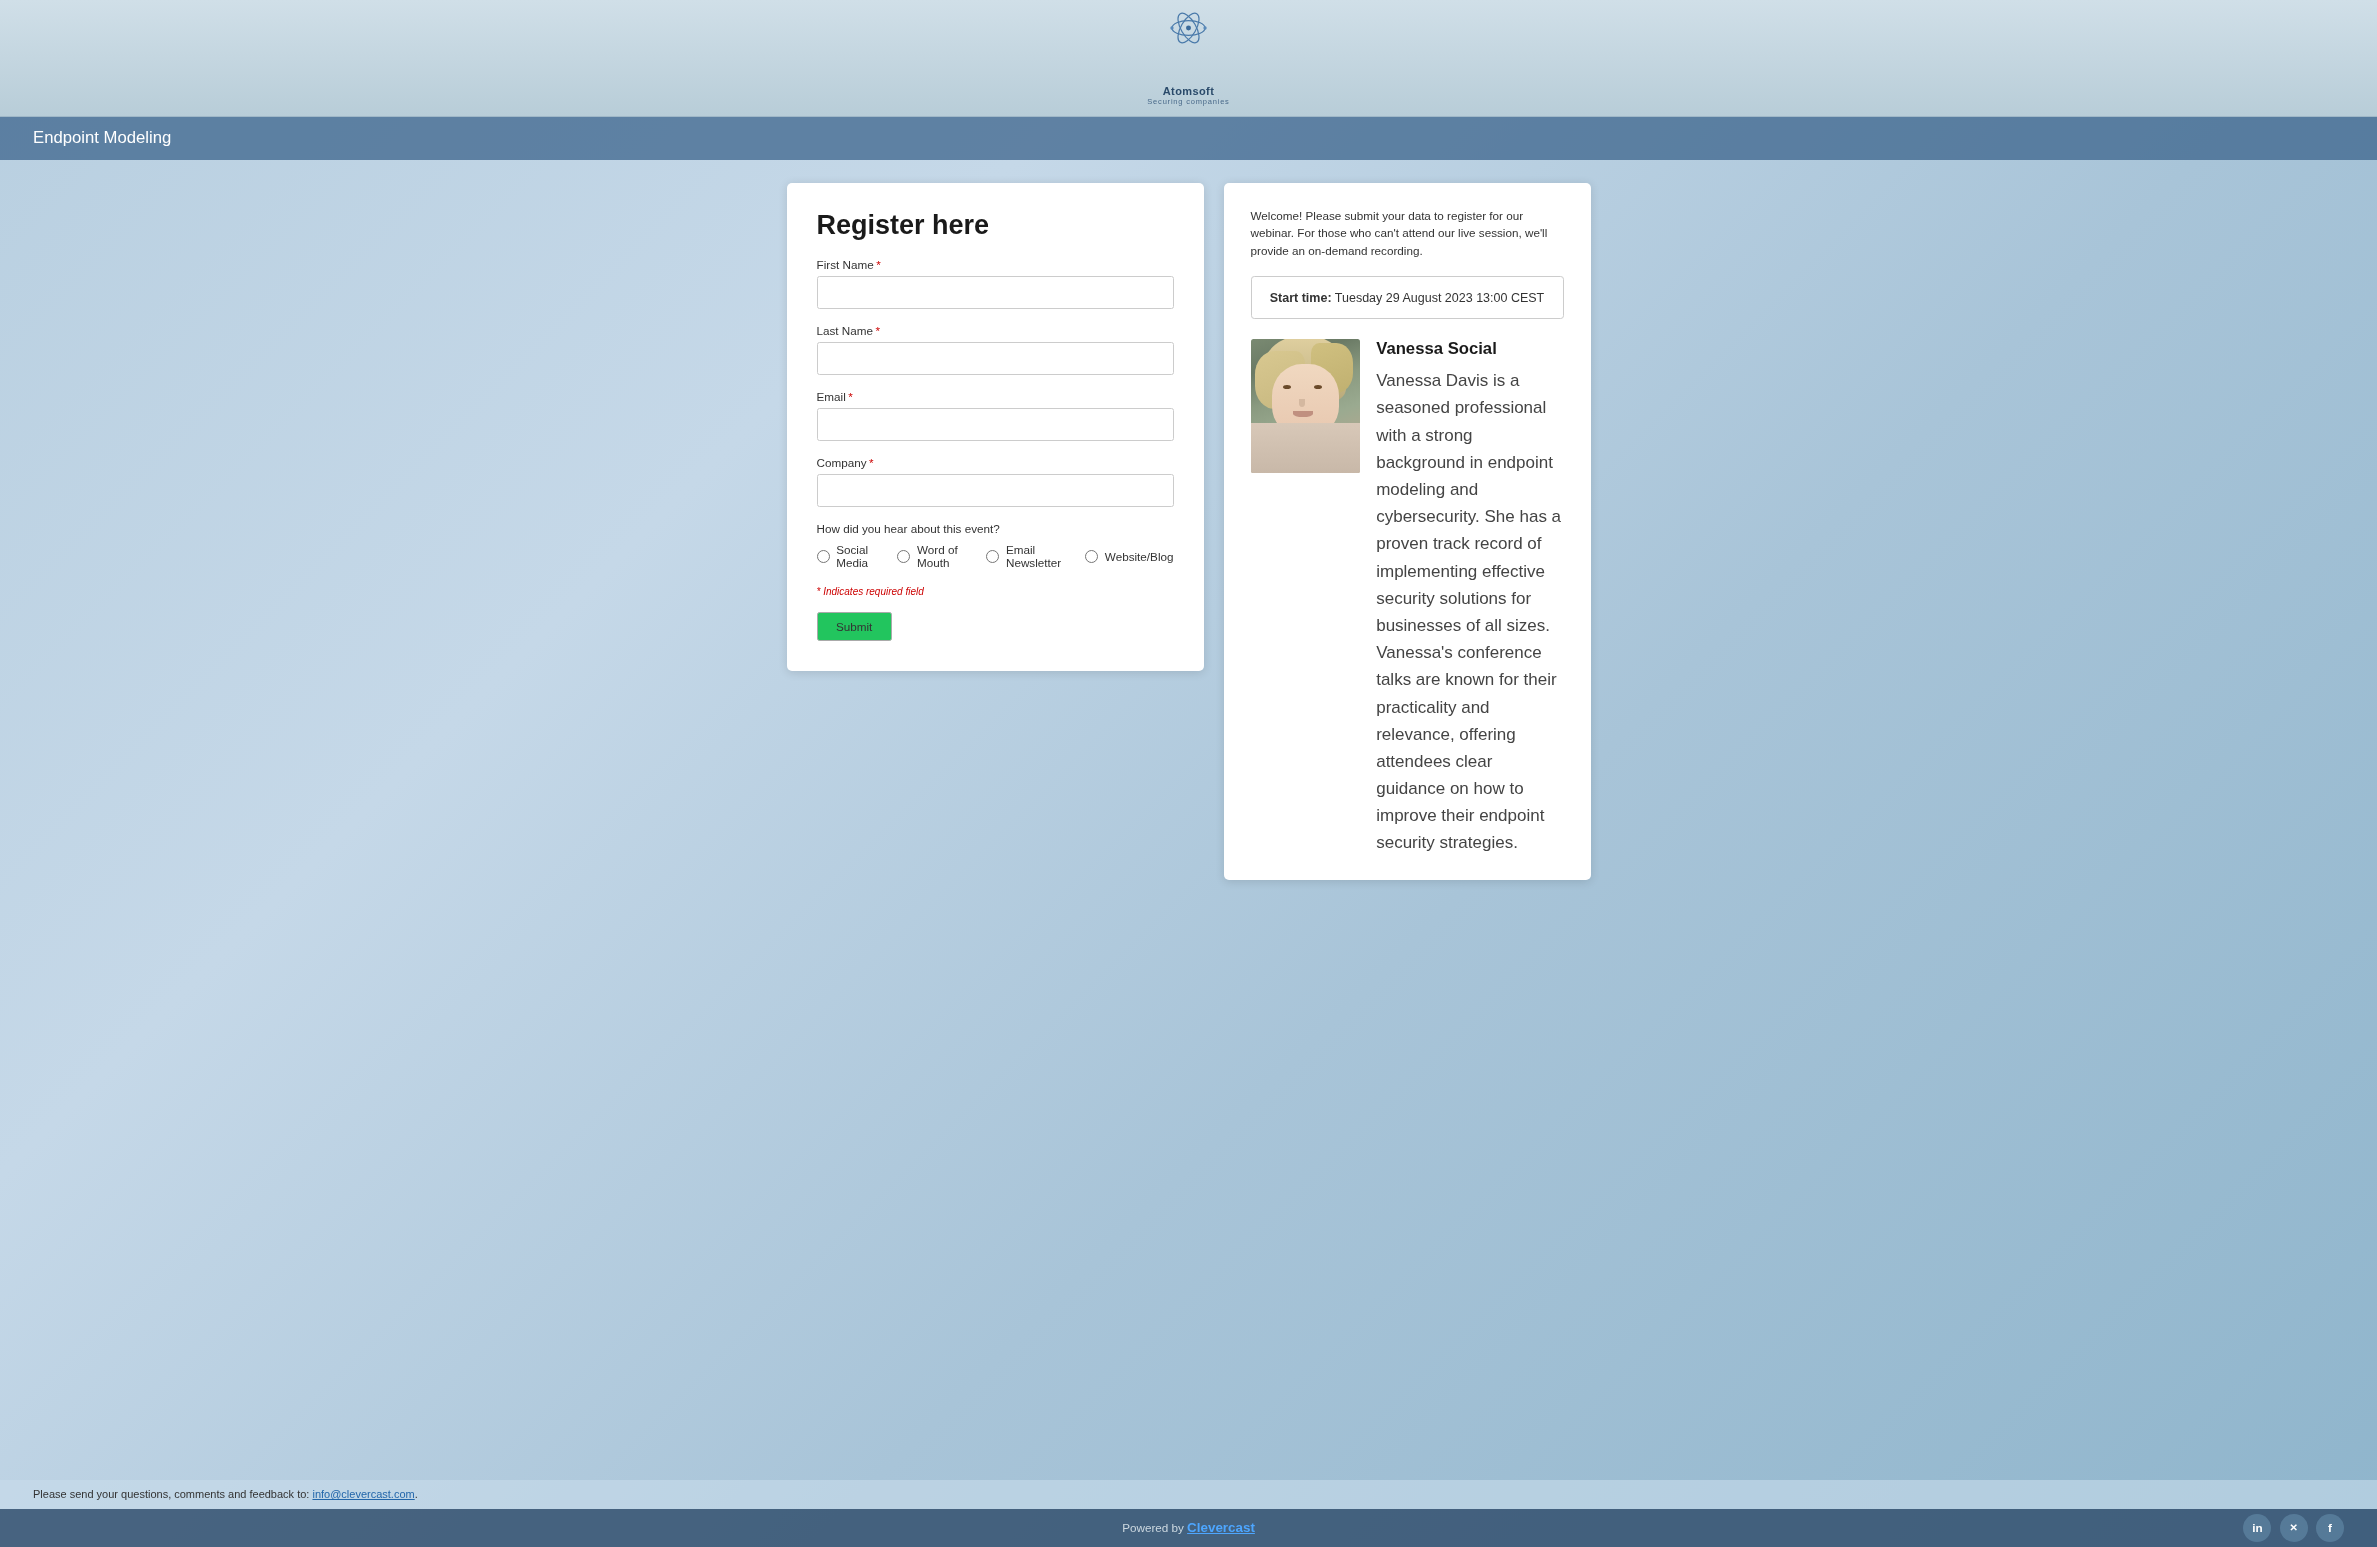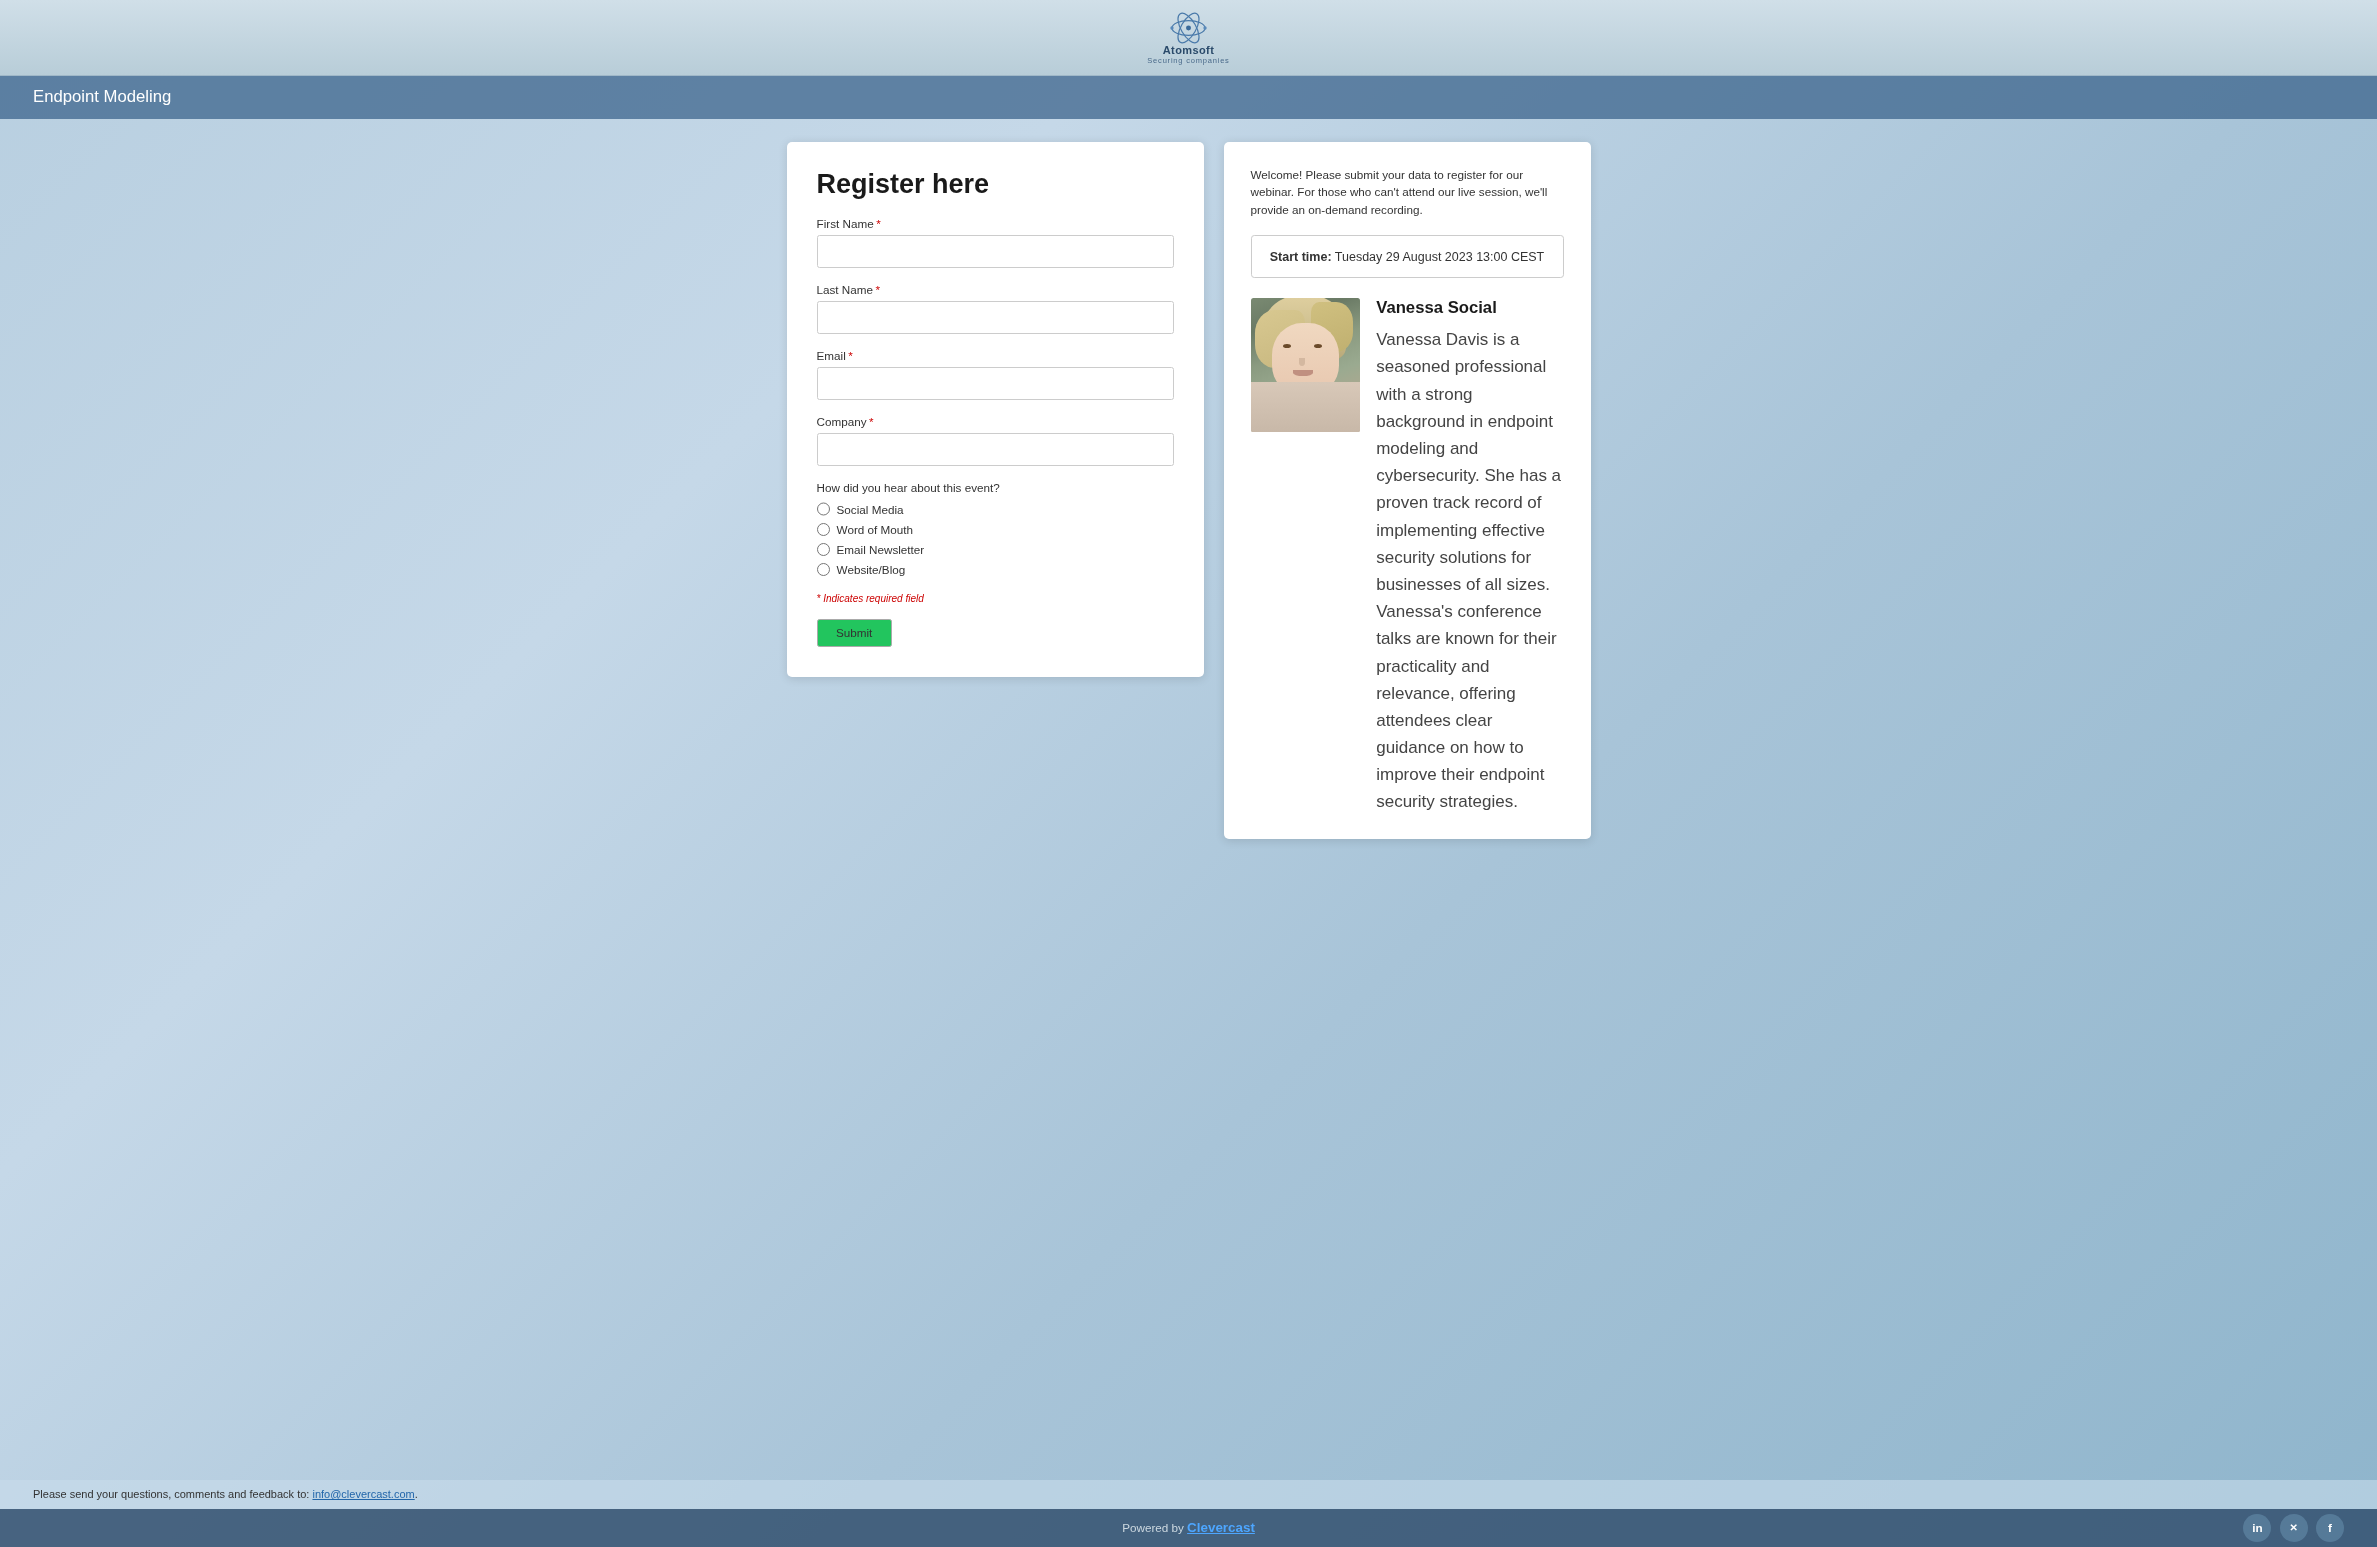--- a/index.html
+++ b/index.html
@@ -31,20 +31,21 @@
     .logo-icon {
       width: 43px;
       height: 32px;
     }
 
     .logo-text {
       font-size: 11px;
       font-weight: 600;
       color: #2a4a6a;
       letter-spacing: 0.4px;
+      margin-top: 41px;
     }
 
     .logo-tagline {
       font-size: 7.5px;
       color: #4a6a8a;
       letter-spacing: 0.8px;
     }
 
     
     .page-title-bar {
@@ -118,21 +119,20 @@
     }
 
     .hear-about-label {
       font-size: 11.7px;
       color: #333;
       margin-bottom: 8.3px;
     }
 
     .radio-group {
       display: flex;
-      flex-direction: column;
       gap: 6.7px;
     }
 
     .radio-item {
       display: flex;
       align-items: center;
       gap: 6.7px;
     }
 
     .radio-input {

